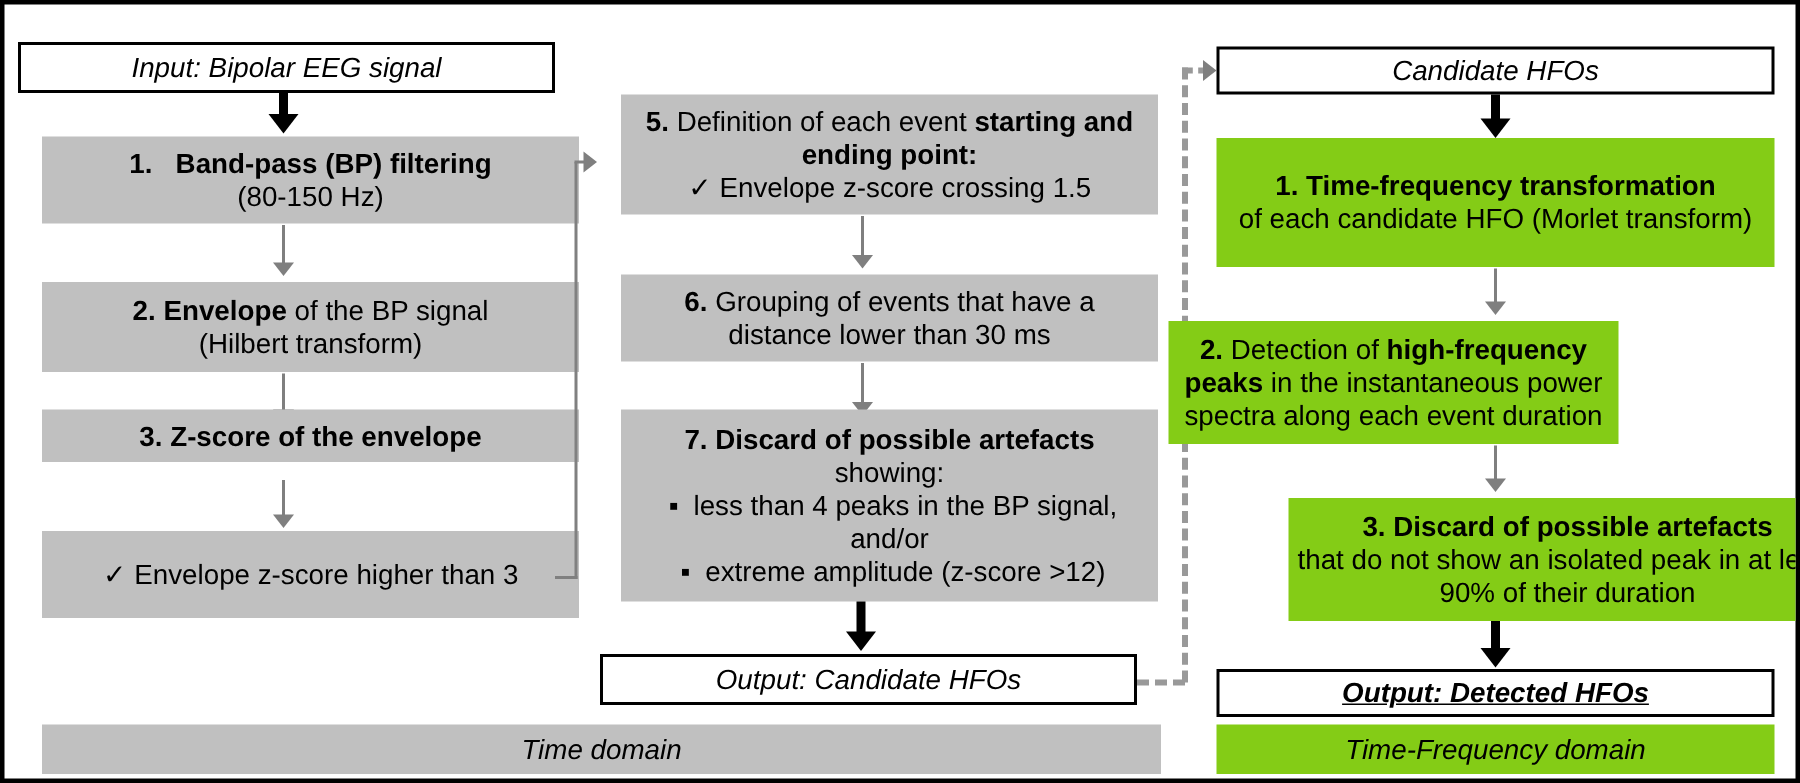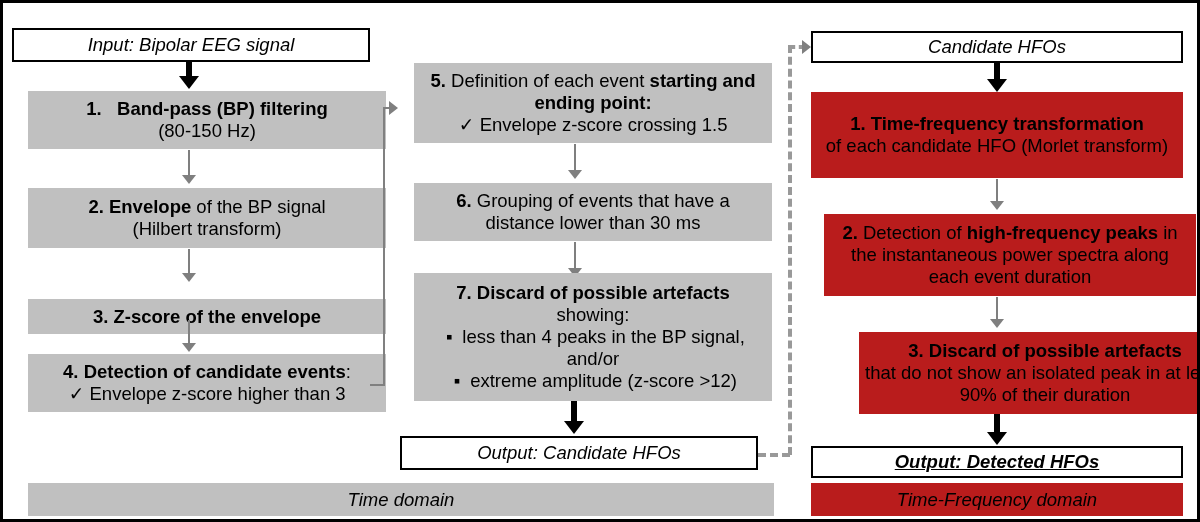--- a/index.html
+++ b/index.html
@@ -26,21 +26,21 @@
     display: flex;
     align-items: center;
     justify-content: center;
     text-align: center;
     color: #000000;
     line-height: 1.18;
   }
   .box .inner { width: 100%; padding: 0 6px; box-sizing: border-box; }
 
   .light  { background: #c0c0c0; margin-left: 16px; }
-  .dark   { background: #b91c1c; }
+  .dark   { background: #84cc16; }
   .white  { background: #ffffff; border: 2px solid #000000; }
 
   .fs18 { font-size: 18.5px; }
 
   .b  { font-weight: bold; }
   .it { font-style: italic; }
   .u  { text-decoration: underline; }
 
   
   .row-check, .row-sq {
@@ -124,34 +124,32 @@
     <div class="inner">
       <span class="b">2.</span>
       <span class="b">Envelope</span><span> of the BP signal</span><br>
       <span>(Hilbert transform)</span>
     </div>
   </div>
 
   <div class="aline" style="left:185px; top:246px; width:2px; height:27px;"></div>
   <div class="ahead-gray" style="left:179px; top:270px;"></div>
 
-  <div class="box light fs18" style="left:9px; top:296px; width:358px; height:35px;">
+  <div class="box light fs18" style="left:9px; top:270px; width:358px; height:35px;">
     <div class="inner">
       <span class="b">3.</span>
       <span class="b">Z-score of the envelope</span>
     </div>
   </div>
 
   <div class="aline" style="left:185px; top:317px; width:2px; height:26px;"></div>
   <div class="ahead-gray" style="left:179px; top:340px;"></div>
 
   <div class="box light fs18" style="left:9px; top:351px; width:358px; height:58px;">
     <div class="inner">
-      <div><span class="b">4.</span>
-      <span class="b">Detection of candidate events</span><span>:</span></div>
       <div class="row-check"><span class="mark">✓</span>&nbsp;<span>Envelope z-score higher than 3</span></div>
     </div>
   </div>
 
   <div class="elbow-h" style="left:367px; top:381px; width:15px;"></div>
   <div class="elbow-v" style="left:380px; top:105px; height:278px;"></div>
   <div class="elbow-h" style="left:380px; top:104px; width:9px;"></div>
   <div class="ahead-gray-right" style="left:386px; top:98px;"></div>
 
   <div class="box light fs18" style="left:395px; top:60px; width:358px; height:80px;">
@@ -216,21 +214,21 @@
     <div class="inner">
       <div><span class="b">1.</span>
       <span class="b">Time-frequency transformation</span></div>
       <div>of each candidate HFO (Morlet transform)</div>
     </div>
   </div>
 
   <div class="aline" style="left:993px; top:176px; width:2px; height:25px;"></div>
   <div class="ahead-gray" style="left:987px; top:198px;"></div>
 
-  <div class="box dark fs18" style="left:821px; top:211px; width:372px; height:82px;">
+  <div class="box dark fs18" style="left:776px; top:211px; width:300px; height:82px;">
     <div class="inner">
       <span class="b">2.</span><span> Detection of </span><span class="b">high-frequency peaks</span><span> in the instantaneous power spectra along each event duration</span>
     </div>
   </div>
 
   <div class="aline" style="left:993px; top:294px; width:2px; height:25px;"></div>
   <div class="ahead-gray" style="left:987px; top:316px;"></div>
 
   <div class="box dark fs18" style="left:856px; top:329px; width:372px; height:82px;">
     <div class="inner">

